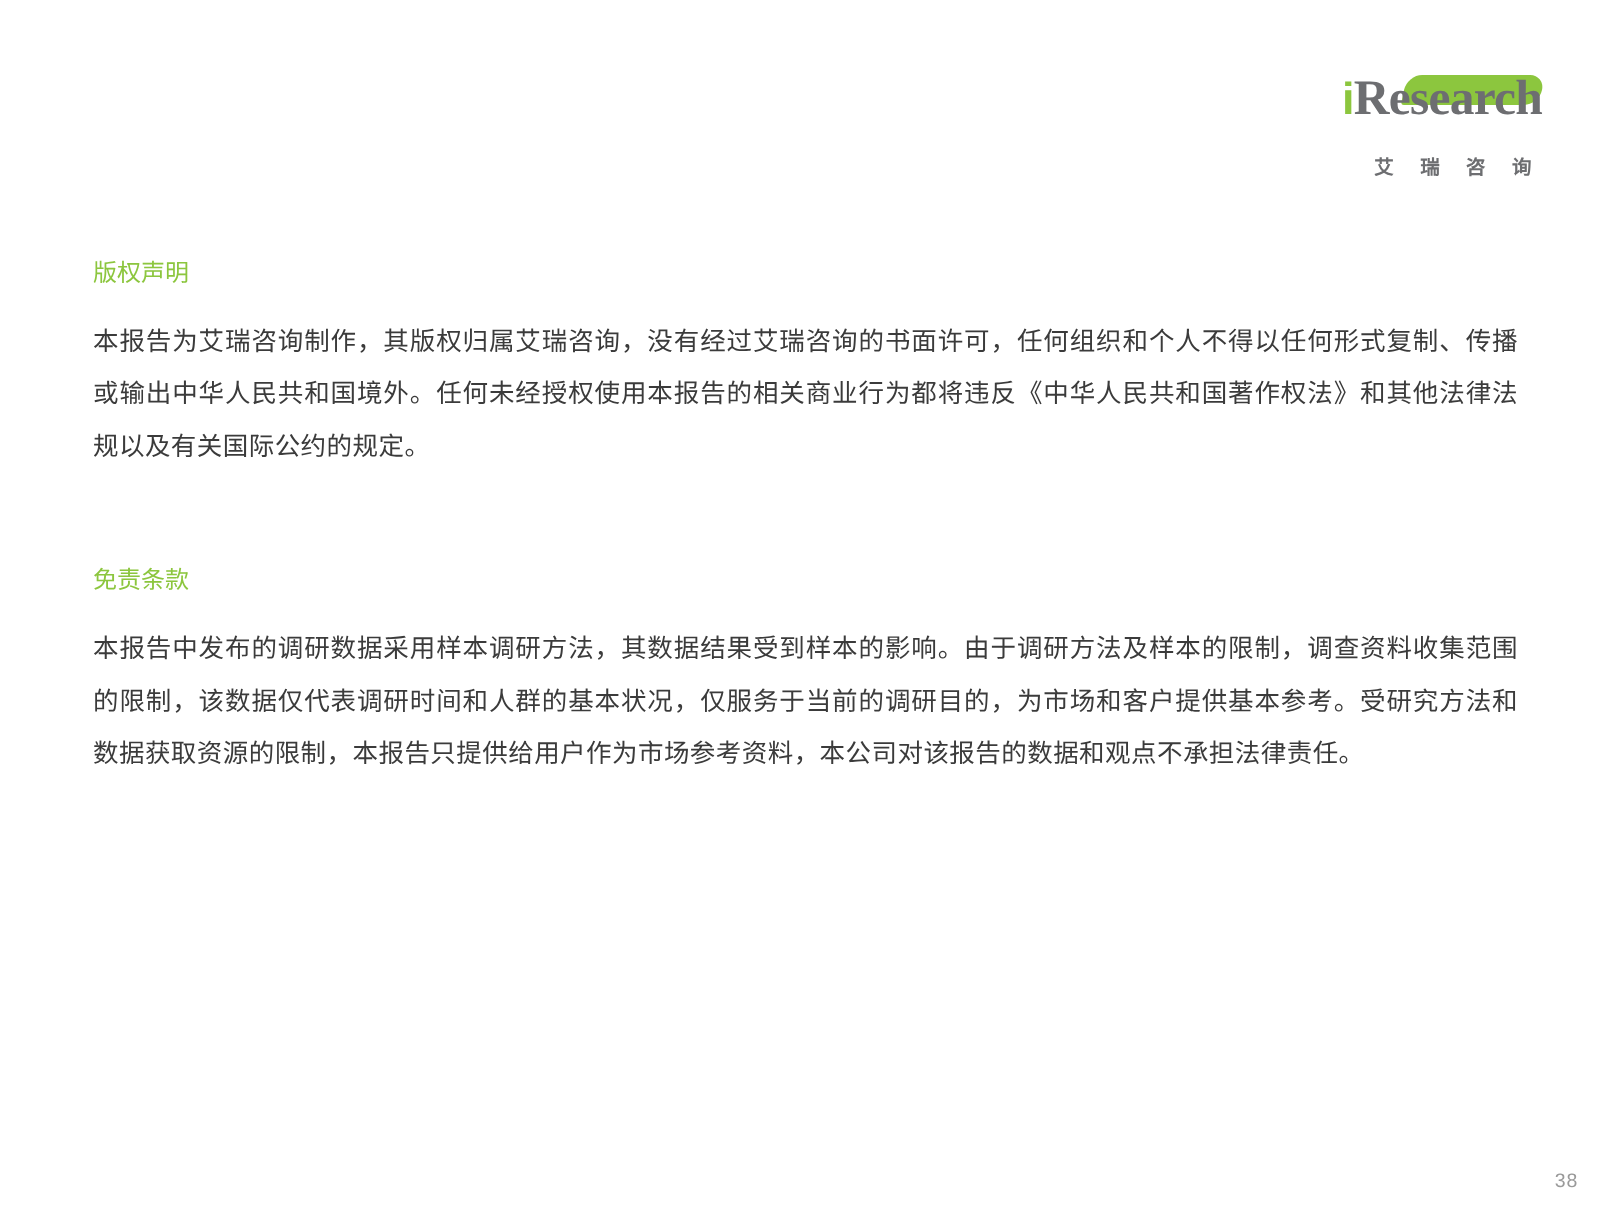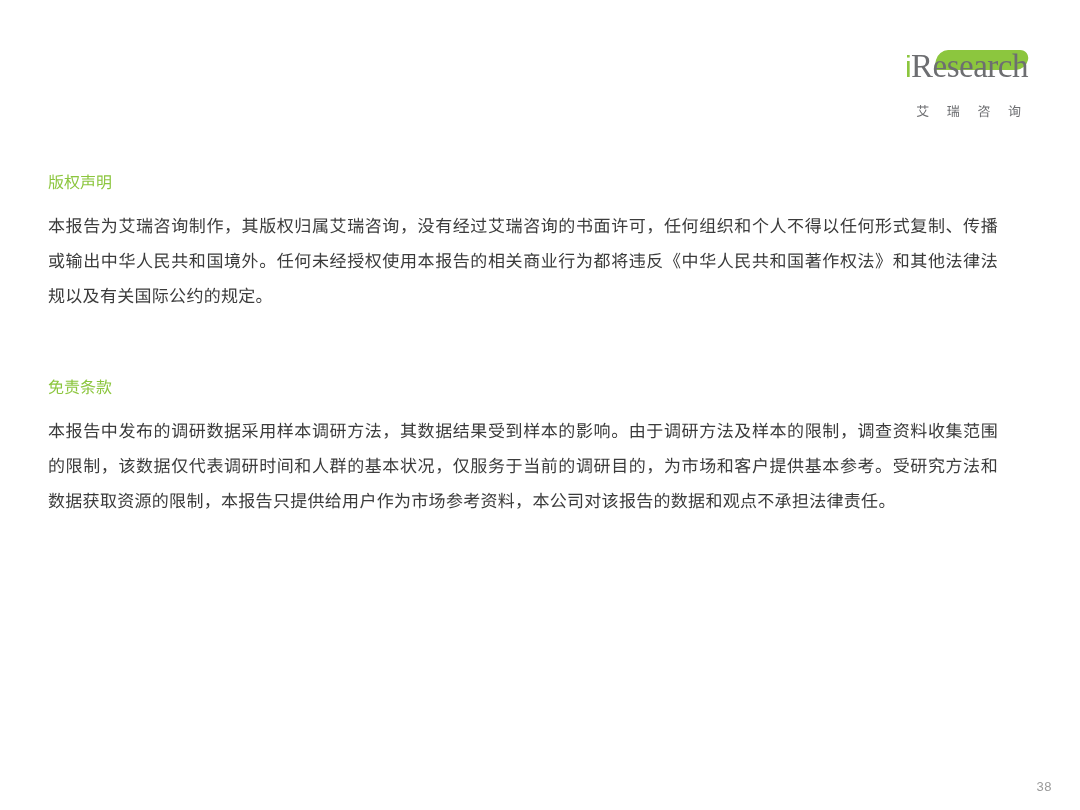--- a/index.html
+++ b/index.html
@@ -34,20 +34,21 @@
     white-space: nowrap;
   }
 
   
   .logo-block {
     position: absolute;
     right: 52px;
     top: 48px;
     width: 180px;
     text-align: right;
+    font-weight: bold;
   }
   .logo-main {
     font-size: 33px;
     line-height: 36px;
     letter-spacing: -0.5px;
     white-space: nowrap;
     font-family: "Liberation Serif", "DejaVu Serif", serif;
     color: #8cc63e;
     position: relative;
     display: inline-block;
@@ -86,21 +87,21 @@
     font-size: 13px;
     letter-spacing: 7px;
     color: #6d6e71;
     white-space: nowrap;
     padding-left: 18px;
   }
 
   
   .content {
     position: absolute;
-    left: 48px;
+    left: 62px;
     top: 170px;
     width: 950px;
   }
   .section {
     margin-bottom: 8px;
   }
   .section-heading {
     color: #8cc63e;
     font-size: 16px;
     line-height: 26px;
@@ -111,21 +112,21 @@
     margin-top: 60px;
   }
   .para {
     color: #3b3b3b;
     font-size: 17px;
     line-height: 35px;
     margin: 0 0 18px 0;
     text-align: justify;
     letter-spacing: 0.3px;
   }
-  .para:last-child { margin-bottom: 0; font-family: Liberation Mono, monospace; }
+  .para:last-child { margin-bottom: 0; }
 
   
   .page-number {
     position: absolute;
     right: 28px;
     bottom: 16px;
     font-size: 13px;
     color: #9a9a9a;
     letter-spacing: 0.5px;
   }

